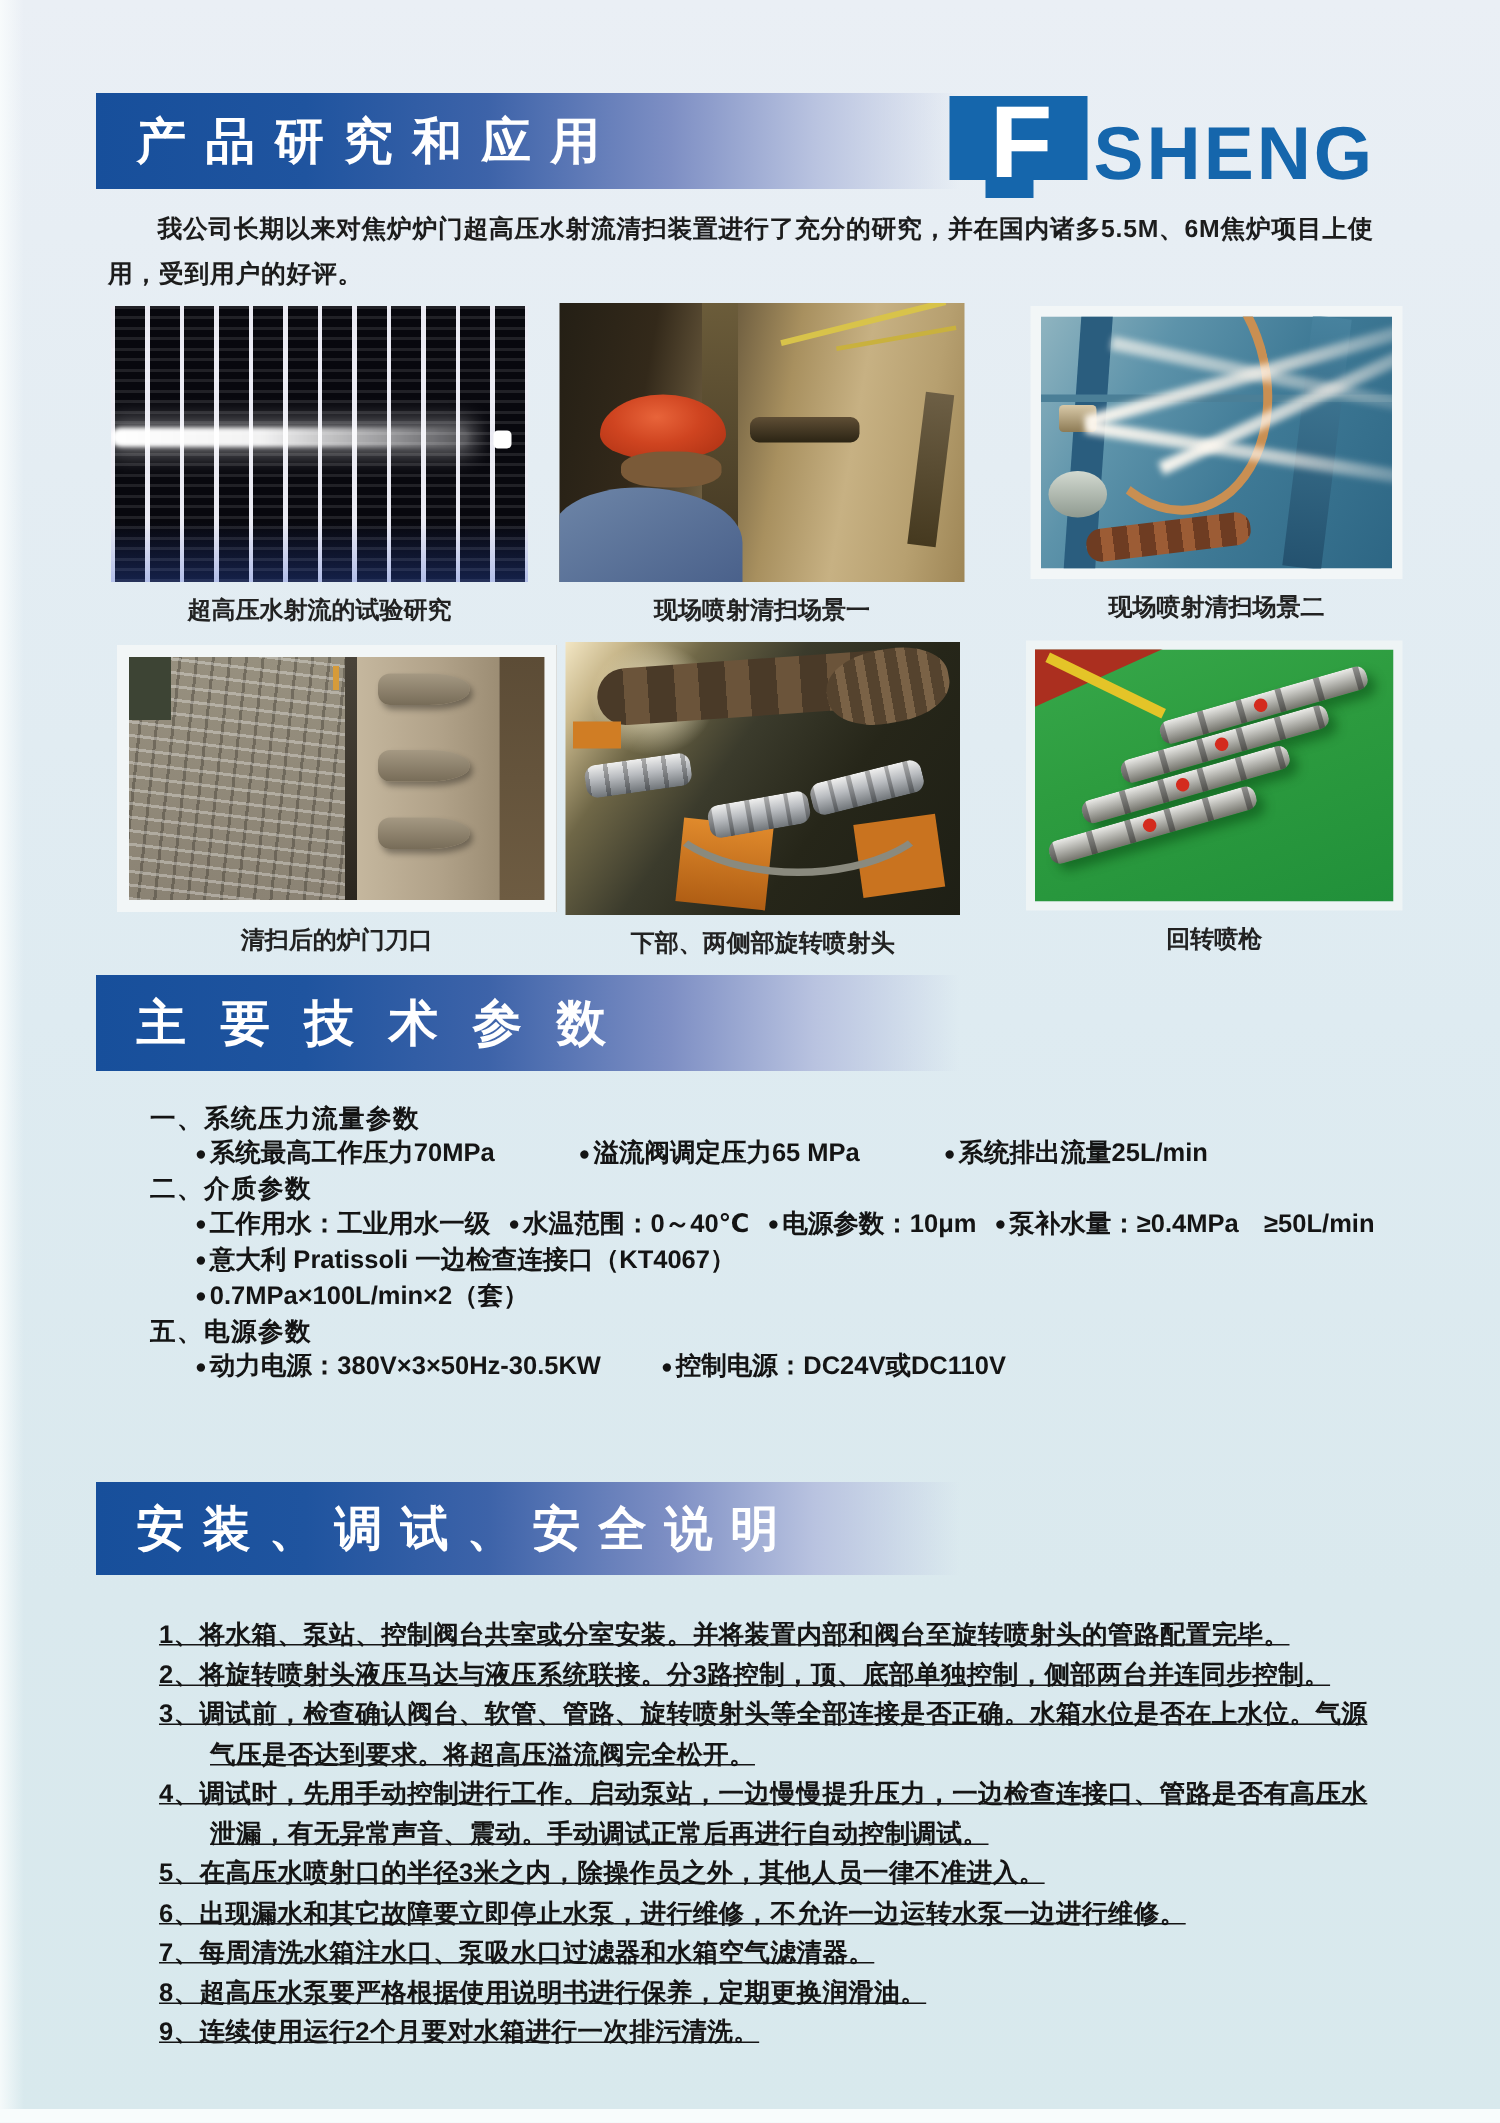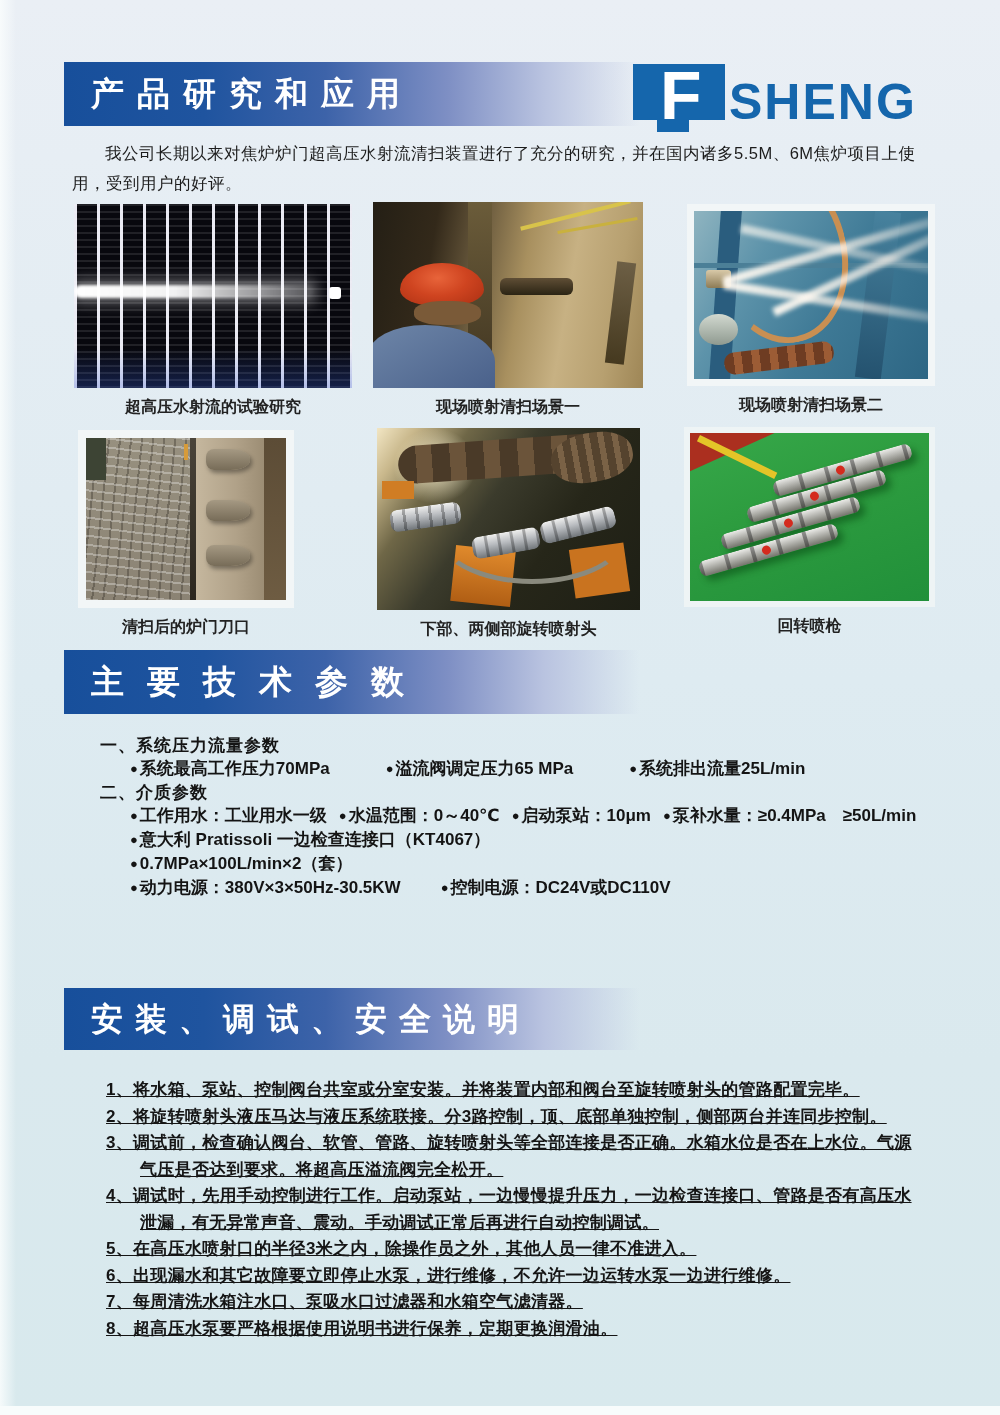--- a/index.html
+++ b/index.html
@@ -18,31 +18,31 @@
   .b2{top:650px;} .b2 .banner-title{letter-spacing:23px;}
   .b3{top:988px;height:62px;} .b3 .banner-title{line-height:62px;font-size:32px;letter-spacing:12px;}
 
   
   .logo-square{position:absolute;left:633px;top:64px;width:92px;height:56px;background:#1566ac;}
   .logo-tab{position:absolute;left:24px;top:54px;width:32px;height:14px;background:#1566ac;}
   .logo-f{position:absolute;left:27px;top:-6px;font-size:68px;line-height:74px;font-weight:bold;color:#ffffff;}
   .logo-text{position:absolute;left:729px;top:76px;font-size:50px;line-height:52px;font-weight:bold;color:#1566ac;letter-spacing:2px;}
 
   
-  .intro{position:absolute;left:72px;top:138px;width:866px;margin:0;font-size:16.5px;font-weight:normal;
+  .intro{position:absolute;left:72px;top:138px;width:866px;margin:0;font-size:16.5px;font-weight:bold;
         color:#1c1c1c;line-height:30px;text-indent:2em;letter-spacing:.5px;}
 
   
   figure{position:absolute;margin:0;}
   .art{position:relative;overflow:hidden;width:100%;}
   figcaption{margin-top:9px;text-align:center;font-size:16px;font-weight:bold;color:#222;}
   .ph1{left:74px;top:204px;width:278px;}  .ph1 .art{height:184px;}
   .ph2{left:373px;top:202px;width:270px;} .ph2 .art{height:186px;}
   .ph3{left:687px;top:204px;width:248px;} .ph3 .art{height:182px;border:7px solid #f2f6f7;box-sizing:border-box;}
-  .ph4{left:78px;top:430px;width:216px;}  .ph4 .art{height:178px;border:8px solid #f2f6f7;box-sizing:border-box;}
+  .ph4{left:78px;top:430px;width:293px;}  .ph4 .art{height:178px;border:8px solid #f2f6f7;box-sizing:border-box;}
   .ph5{left:377px;top:428px;width:263px;} .ph5 .art{height:182px;}
   .ph6{left:684px;top:427px;width:251px;} .ph6 .art{height:180px;border:6px solid #eef4f5;box-sizing:border-box;}
   .art>div{position:absolute;}
 
   
   .a-jet{background:#07070d;}
   .jet-stripes{inset:0;background:repeating-linear-gradient(90deg,rgba(246,246,255,.95) 0 3px,rgba(8,8,14,.98) 3px 23px);}
   .jet-rows{inset:0;background:repeating-linear-gradient(180deg,rgba(255,255,255,.10) 0 2px,transparent 2px 7px);}
   .jet-blue{left:0;bottom:0;width:100%;height:22%;background:linear-gradient(0deg,rgba(50,90,210,.30),transparent);}
   .jet-beam{left:0;top:44%;width:86%;height:13px;border-radius:7px;filter:blur(1.5px);
@@ -273,39 +273,40 @@
       <span class="p-item">
           <span class="blt">●</span>
           <span>工作用水：工业用水一级</span>
         </span>
       <span class="p-item">
           <span class="blt">●</span>
           <span>水温范围：0～40℃</span>
         </span>
       <span class="p-item">
           <span class="blt">●</span>
-          <span>启动泵站：10μm</span>
+          <span>电源参数：10μm</span>
         </span>
       <span class="p-item">
           <span class="blt">●</span>
           <span>泵补水量：≥0.4MPa　≥50L/min</span>
         </span>
     </div>
     <div class="p-line">
       <span class="p-item">
           <span class="blt">●</span>
           <span>意大利 Pratissoli 一边检查连接口（KT4067）</span>
         </span>
     </div>
     <div class="p-line">
       <span class="p-item">
           <span class="blt">●</span>
           <span>0.7MPa×100L/min×2（套）</span>
         </span>
     </div>
+    <div class="p-head">五、电源参数</div>
     <div class="p-line gap-md">
       <span class="p-item">
           <span class="blt">●</span>
           <span>动力电源：380V×3×50Hz-30.5KW</span>
         </span>
       <span class="p-item">
           <span class="blt">●</span>
           <span>控制电源：DC24V或DC110V</span>
         </span>
     </div>
@@ -317,16 +318,17 @@
 
   <div class="instructions">
     <div class="instr">1、将水箱、泵站、控制阀台共室或分室安装。并将装置内部和阀台至旋转喷射头的管路配置完毕。</div>
     <div class="instr">2、将旋转喷射头液压马达与液压系统联接。分3路控制，顶、底部单独控制，侧部两台并连同步控制。</div>
     <div class="instr">3、调试前，检查确认阀台、软管、管路、旋转喷射头等全部连接是否正确。水箱水位是否在上水位。气源气压是否达到要求。将超高压溢流阀完全松开。</div>
     <div class="instr">4、调试时，先用手动控制进行工作。启动泵站，一边慢慢提升压力，一边检查连接口、管路是否有高压水泄漏，有无异常声音、震动。手动调试正常后再进行自动控制调试。</div>
     <div class="instr">5、在高压水喷射口的半径3米之内，除操作员之外，其他人员一律不准进入。</div>
     <div class="instr">6、出现漏水和其它故障要立即停止水泵，进行维修，不允许一边运转水泵一边进行维修。</div>
     <div class="instr">7、每周清洗水箱注水口、泵吸水口过滤器和水箱空气滤清器。</div>
     <div class="instr">8、超高压水泵要严格根据使用说明书进行保养，定期更换润滑油。</div>
+    <div class="instr">9、连续使用运行2个月要对水箱进行一次排污清洗。</div>
   </div>
 
   <div class="scan-bottom"></div>
 </div>
 
 </body></html>

